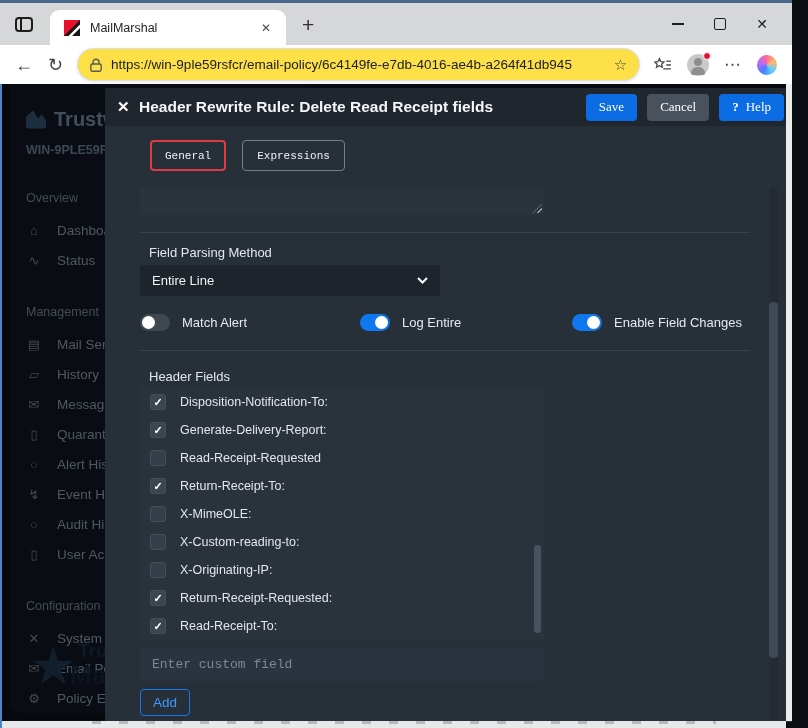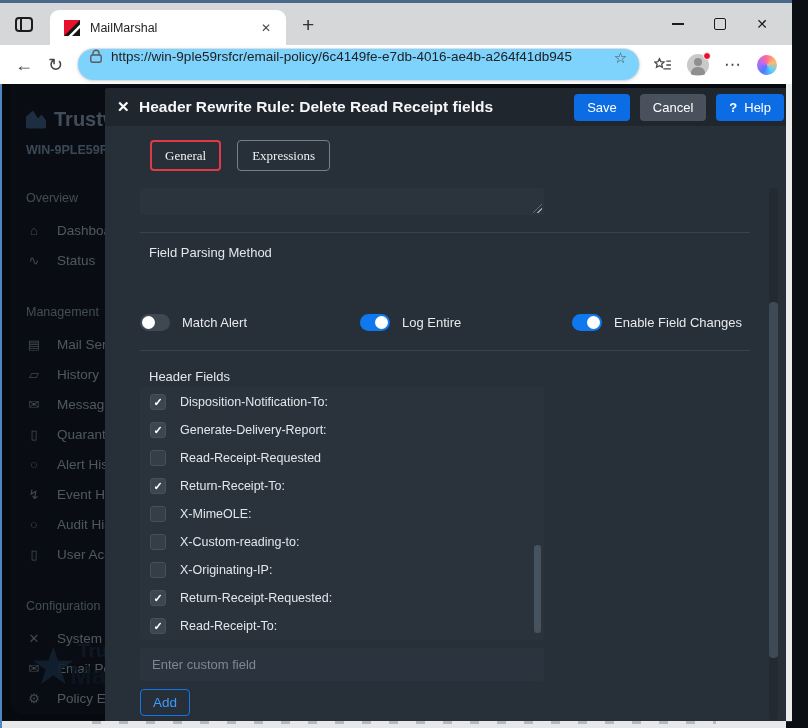--- a/index.html
+++ b/index.html
@@ -16,21 +16,21 @@
   .tab-title{font-size:12.5px;color:#1f1f1f;margin-left:10px;flex:1;white-space:nowrap;overflow:hidden}
   .tab-close{font-size:12px;color:#4a4a4a;padding:2px 5px;flex:none}
   .newtab{margin-left:16px;font-size:21px;color:#333;font-weight:400;line-height:1}
   .win-controls{margin-left:auto;display:flex;align-items:center;gap:30px;margin-right:24px}
   .wc-min{width:12px;height:2px;background:#1c1c1c}
   .wc-max{width:12px;height:12px;border:1.6px solid #1c1c1c;border-radius:2px}
   .wc-close{font-size:14px;color:#1c1c1c;line-height:1}
 
   .toolbar{position:absolute;top:45px;left:0;right:0;height:39px;background:#ffffff;display:flex;align-items:center;padding:0 15px;gap:15px}
   .nav-glyph{font-size:18px;color:#454545;line-height:1}
-  .urlbar{width:570px;height:31px;border-radius:16px;background:#7dd3fc;box-shadow:0 0 0 1px #dcdee0,0 1px 4px rgba(0,0,0,.16);display:flex;padding:0 12px;gap:9px}
+  .urlbar{width:570px;height:31px;border-radius:16px;background:#fde047;box-shadow:0 0 0 1px #dcdee0,0 1px 4px rgba(0,0,0,.16);display:flex;align-items:center;padding:0 12px;gap:9px}
   .url-text{flex:1;font-size:13.5px;color:#202124;white-space:nowrap;overflow:hidden}
   .star{font-size:15px;color:#4a4a4a}
   .avatar{width:22px;height:22px;border-radius:50%;background:#c9c9c9;position:relative;flex:none}
   .avatar::before{content:"";position:absolute;left:7px;top:4px;width:8px;height:8px;border-radius:50%;background:#8f8f8f}
   .avatar::after{content:"";position:absolute;left:4px;top:13px;width:14px;height:8px;border-radius:7px 7px 2px 2px;background:#8f8f8f}
   .avatar .dot{position:absolute;right:-2px;top:-2px;width:8px;height:8px;border-radius:50%;background:#e8112d;border:1.5px solid #fff}
   .dots{font-size:17px;color:#444;letter-spacing:1px}
   .copilot{width:20px;height:20px;border-radius:50%;background:conic-gradient(from 210deg,#4b7bff,#b16aff,#ff6a9a,#ffb86a,#57d3ff,#4b7bff);flex:none}
 
   
@@ -51,28 +51,28 @@
   .footer{position:absolute;left:0;right:6px;bottom:0;height:7px;background:#e7e8ea;z-index:4}
   .footer::before{content:"";position:absolute;left:90px;right:70px;top:0;height:3px;background:repeating-linear-gradient(90deg,#84898f 0 9px,transparent 9px 27px);opacity:.5}
   .bscroll{position:absolute;right:0;top:0;bottom:7px;width:6px;background:#ececec;z-index:5}
 
   
   .modal{position:absolute;left:103px;top:4px;width:690px;height:634px;background:#272f38;z-index:3;border-radius:3px 3px 0 0}
   .mheader{height:38px;background:#20262e;display:flex;align-items:center;padding:0 10px 0 12px;border-radius:3px 3px 0 0}
   .mclose{font-size:15px;font-weight:bold;color:#fff;width:22px;flex:none}
   .mtitle{flex:1;font-size:15.5px;font-weight:bold;color:#f4f6f8;white-space:nowrap;overflow:hidden}
   .mbtns{display:flex;gap:10px;margin-right:1px}
-  .btn{height:27px;border:none;border-radius:4px;font-size:13px;padding:0 13px;display:flex;align-items:center;color:#fff;font-family:Liberation Sans, sans-serif}
+  .btn{height:27px;border:none;border-radius:4px;font-size:13px;padding:0 13px;display:flex;align-items:center;color:#fff;font-family:Liberation Serif, serif}
   .btn-save,.btn-help{background:#0c6ce4}
   .btn-cancel{background:#49525c}
   .btn-help{gap:7px}
   .help-q{font-weight:bold}
 
   .tabsrow{position:absolute;top:52px;left:45px;display:flex;gap:16px}
-  .mtab{height:31px;padding:0 14px;display:flex;align-items:center;border-radius:4px;font-size:13px;color:#eef2f5;background:transparent;border:1px solid #767e86;font-family:Liberation Serif, serif}
+  .mtab{height:31px;padding:0 14px;display:flex;align-items:center;border-radius:4px;font-size:11px;color:#eef2f5;background:transparent;border:1px solid #767e86;font-family:Liberation Mono, monospace}
   .mtab.active{border:2px solid #e03a46;padding:0 13px}
 
   .ta{position:absolute;top:100px;left:35px;width:404px;height:27px;background:#2b333d;border-radius:2px}
   .ta-resize{position:absolute;right:2px;bottom:2px;width:9px;height:9px;background:repeating-linear-gradient(135deg,transparent 0 2px,#98a2ac 2px 3.5px);clip-path:polygon(100% 0,100% 100%,0 100%)}
   .divider{position:absolute;left:35px;right:45px;height:1px;background:#39424c}
   .d1{top:144px}.d2{top:262px}
   .flabel{position:absolute;left:44px;font-size:13px;color:#e2e7ec}
   .l1{top:157px}.l2{top:281px}
   .select{position:absolute;top:177px;left:35px;width:300px;height:31px;background:#1d242c;border-radius:2px;display:flex;align-items:center;padding:0 12px;font-size:13px;color:#f1f3f5}
   .select svg{margin-left:auto}
@@ -85,21 +85,21 @@
   .toggle.on::after{left:15px}
   .tlabel{font-size:13px;color:#e6eaee;white-space:nowrap}
 
   .hf-list{position:absolute;top:299px;left:35px;width:404px;height:253px;background:#2a323c;border-radius:2px;padding-top:1px;overflow:hidden}
   .hf-row{display:flex;align-items:center;gap:14px;height:28px;padding:0 10px}
   .cb{width:16px;height:16px;border-radius:3px;background:#343e48;border:1px solid #46505b;color:#fff;font-size:11px;font-weight:bold;display:flex;align-items:center;justify-content:center;flex:none}
   .cb.on{background:#3c4650}
   .hf-lbl{font-size:12.5px;color:#e2e7eb;white-space:nowrap}
   .hf-scroll{position:absolute;right:3px;top:158px;width:7px;height:88px;background:#46525d;border-radius:3px}
 
-  .cf-input{position:absolute;top:560px;left:35px;width:404px;height:33px;background:#2b333e;border:none;border-radius:2px;padding:0 12px;font-size:13px;color:#e6eaee;font-family:Liberation Sans, sans-serif}
+  .cf-input{position:absolute;top:560px;left:35px;width:404px;height:33px;background:#2b333e;border:none;border-radius:2px;padding:0 12px;font-size:13px;color:#e6eaee;font-family:Liberation Mono, monospace}
   .cf-input::placeholder{color:#7e8792}
   .btn-add{position:absolute;top:601px;left:35px;height:27px;padding:0 12px;background:transparent;border:1px solid #1477e8;border-radius:4px;color:#3f9bff;font-size:13.5px;font-family:inherit;display:flex;align-items:center}
 
   .mscroll-track{position:absolute;right:17px;top:100px;width:9px;height:532px;background:#232a32;border-radius:4px}
   .mscroll-thumb{position:absolute;left:0;top:114px;width:9px;height:356px;background:#3e4a55;border-radius:4px}
 </style>
 </head>
 <body>
 
 <div class="frame">
@@ -238,20 +238,26 @@
         <button class="mtab active">General</button>
         <button class="mtab">Expressions</button>
       </div>
 
       <div class="ta">
           <span class="ta-resize"></span>
         </div>
 
       <div class="divider d1"></div>
       <div class="flabel l1">Field Parsing Method</div>
+      <div class="select">
+        <span>Entire Line</span>
+        <svg width="11" height="7" viewBox="0 0 11 7">
+            <polyline points="1,1 5.5,5.5 10,1" fill="none" stroke="#ffffff" stroke-width="2"></polyline>
+          </svg>
+      </div>
 
       <div class="tgroup tg0">
         <span class="toggle"></span>
         <span class="tlabel">Match Alert</span>
       </div>
       <div class="tgroup tg1">
         <span class="toggle on"></span>
         <span class="tlabel">Log Entire</span>
       </div>
       <div class="tgroup tg2">

